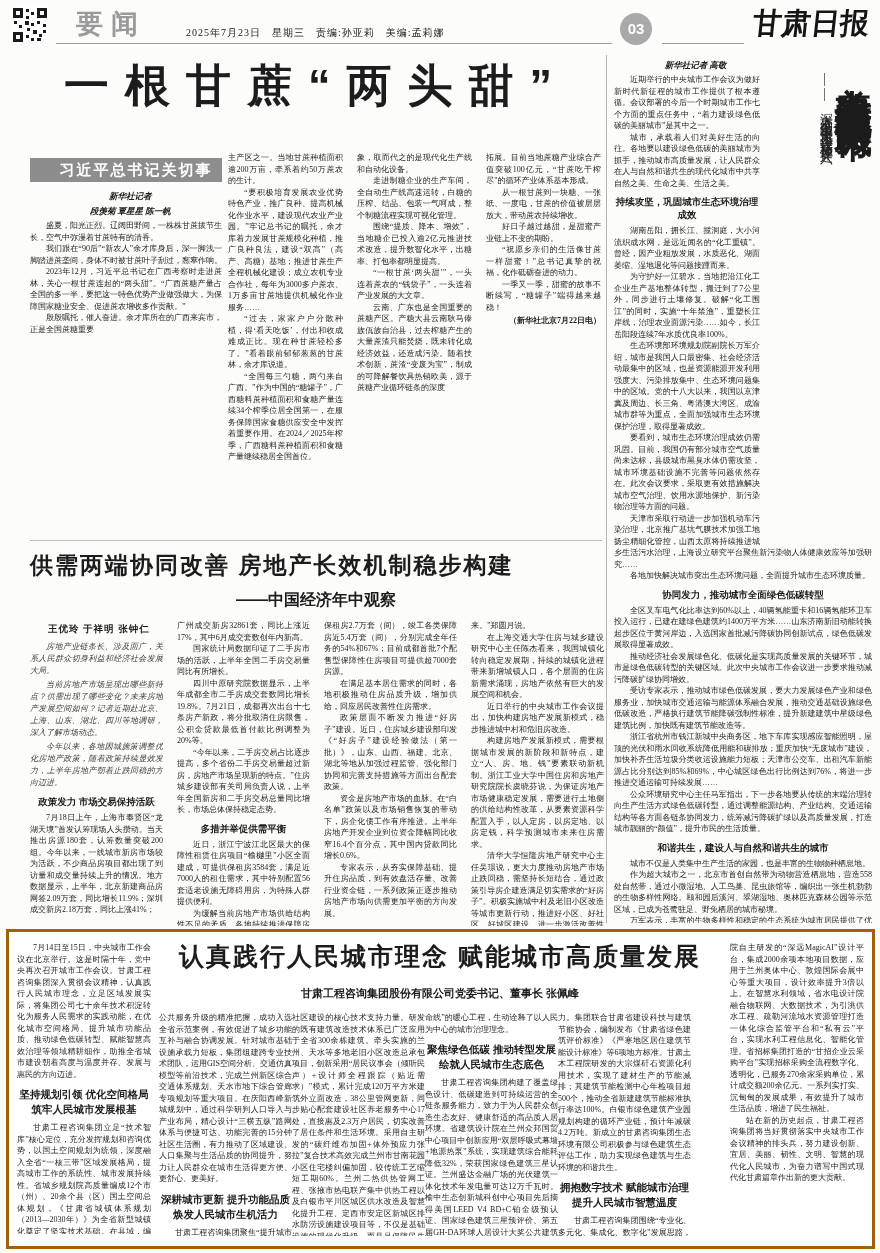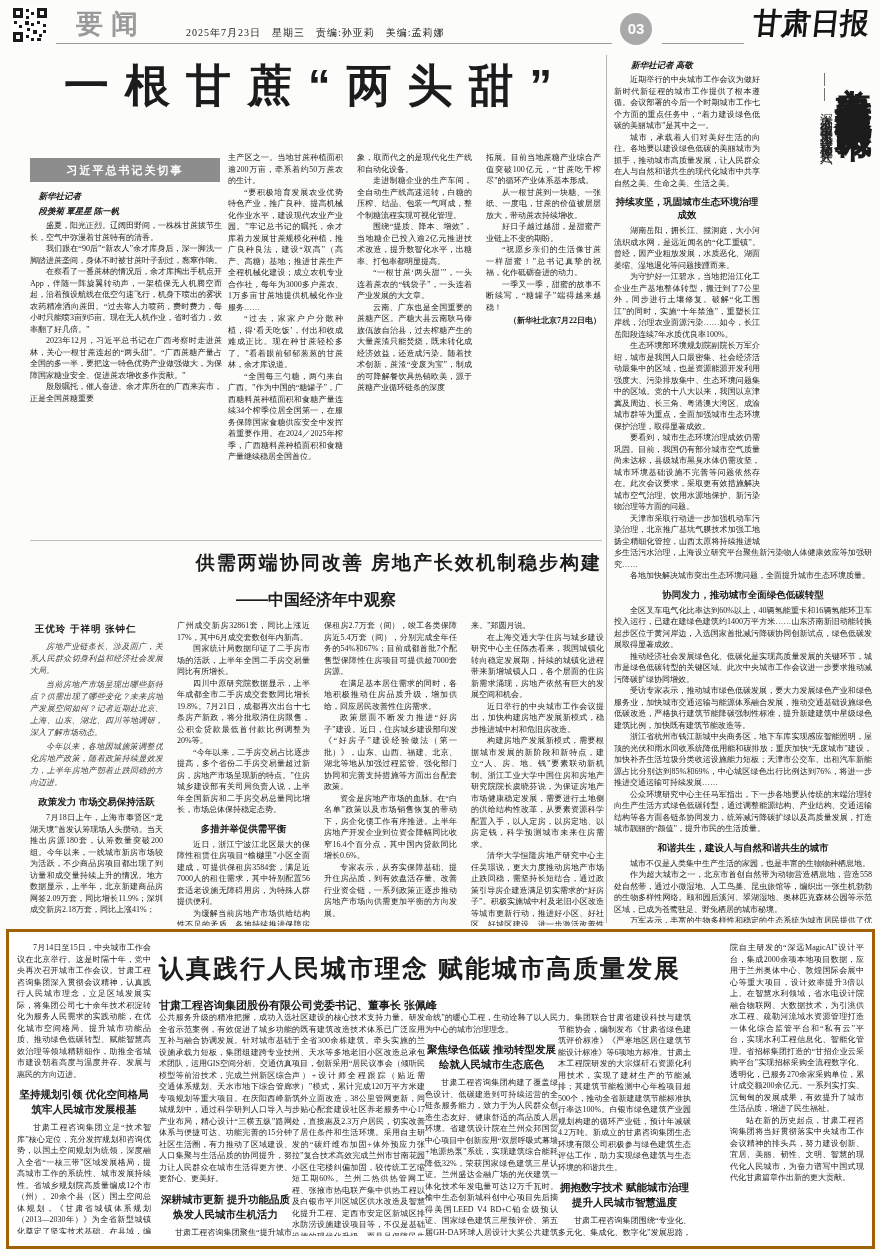--- a/index.html
+++ b/index.html
@@ -17,56 +17,56 @@
   .hrule2{position:absolute;left:662px;top:43px;width:82px;border-top:1px solid #9b9b9b;}
   .masthead{position:absolute;left:748px;top:4px;width:126px;text-align:center;
             font-weight:bold;font-size:29px;transform:skewX(-6deg);color:#151515;}
   
   .main-title{position:absolute;left:30px;top:56px;width:572px;text-align:center;
               font-family:"Liberation Sans",sans-serif;font-weight:900;font-size:45px;
               letter-spacing:16px;white-space:nowrap;}
   .main-sub{position:absolute;left:30px;top:120px;width:572px;text-align:center;
             font-family:"Liberation Sans",sans-serif;font-weight:bold;font-size:19px;letter-spacing:2px;}
   .kicker{width:190px;height:24px;background:#8d8d8d;color:#fff;text-align:center;
-          font-family:"Liberation Sans",sans-serif;font-weight:bold;font-size:11px;
-          line-height:24px;letter-spacing:2px;margin-bottom:8px;}
+          font-family:"Liberation Sans",sans-serif;font-weight:bold;font-size:15px;
+          line-height:24px;letter-spacing:2px;margin-bottom:8px;padding-left:11px;}
   .sidebar{position:absolute;left:30px;top:158px;width:192px;height:384px;overflow:hidden;}
   .maincols{position:absolute;left:228px;top:152px;width:374px;height:390px;display:flex;gap:14px;}
   .mcol{width:115px;height:390px;overflow:hidden;}
   
   .para{font-size:8px;line-height:11.5px;text-align:justify;text-indent:2em;margin:0;}
   .para.cont{text-indent:0;}
   .lede{font-size:8px;line-height:12px;text-align:justify;text-indent:2em;color:#3c3c3c;
         font-style:italic;margin:0 0 2px 0;}
-  .byl{font-size:8.5px;line-height:13px;text-indent:1em;font-style:italic;font-weight:bold;margin:2px 0;}
+  .byl{font-size:8.5px;line-height:13px;text-indent:1em;font-style:italic;font-weight:bold;margin:2px 0;text-align:center;}
   .shd{font-family:"Liberation Sans",sans-serif;font-weight:bold;font-size:9.5px;
        line-height:13px;text-align:center;margin:6px 0 4px;}
   .dateline{font-size:8px;line-height:11.5px;text-align:right;font-weight:bold;margin-top:2px;}
   
   .vdiv{position:absolute;left:606px;top:55px;height:868px;border-left:1px solid #b5b5b5;}
   .green{position:absolute;left:614px;top:57px;width:258px;height:866px;overflow:hidden;}
   .vwrap{float:right;width:102px;height:474px;margin:0 0 8px 10px;writing-mode:vertical-rl;}
   .vmain{font-family:"Liberation Sans",sans-serif;font-weight:900;font-size:37px;
          line-height:1;letter-spacing:3px;}
   .vsub{font-size:13px;letter-spacing:2px;margin-left:12px;padding-top:16px;color:#222;}
   .green .byl{text-indent:2em;}
   
   .mrule{position:absolute;left:30px;top:540px;width:572px;border-top:1px solid #bdbdbd;}
-  .mid-title{position:absolute;left:30px;top:550px;width:572px;text-align:right;
-             font-family:"Liberation Sans",sans-serif;font-weight:900;font-size:19px;letter-spacing:2px;}
+  .mid-title{position:absolute;left:30px;top:550px;width:572px;text-align:left;
+             font-family:"Liberation Sans",sans-serif;font-weight:900;font-size:23px;letter-spacing:2px;}
   .mid-sub{position:absolute;left:30px;top:590px;width:572px;text-align:center;
            font-family:"Liberation Sans",sans-serif;font-weight:bold;font-size:16px;}
   .midcols{position:absolute;left:30px;top:620px;width:574px;height:306px;display:flex;gap:14px;}
   .ecol{width:133px;height:306px;overflow:hidden;}
   .ecol .byl{font-family:"Liberation Sans",sans-serif;font-style:normal;font-size:9.5px;
              letter-spacing:1px;text-indent:0.5em;margin:2px 0 6px;}
   
   .redbox{position:absolute;left:6px;top:929px;width:863px;height:314px;background:#fff;
           border:3px solid #a16207;box-sizing:content-box;}
-  .bot-head{position:absolute;left:150px;top:20px;width:562px;text-align:left;}
+  .bot-head{position:absolute;left:150px;top:8px;width:562px;text-align:center;}
   .bot-title{font-family:"Liberation Sans",sans-serif;font-weight:900;font-size:25px;letter-spacing:2px;}
   .bot-byl{font-family:"Liberation Sans",sans-serif;font-weight:bold;font-size:11px;margin-top:13px;}
   .bcol{position:absolute;overflow:hidden;}
   .bcol1{left:8px;top:10px;width:134px;height:292px;}
   .bcol6{left:721px;top:10px;width:134px;height:292px;}
   .brow{position:absolute;left:150px;top:80px;width:562px;height:224px;display:flex;gap:0;}
   .brow .bc{width:133px;height:224px;overflow:hidden;}
   .redbox .shd{font-size:10.5px;line-height:15px;margin:7px 0 5px;}
 </style>
 </head>
@@ -110,21 +110,20 @@
 
   <div class="main-title">一根甘蔗“两头甜”</div>
 
   <div class="sidebar">
     <div class="kicker">习近平总书记关切事</div>
     <div>
         <div class="byl">新华社记者</div>
         <div class="byl">段羡菊 覃星星 陈一帆</div>
         <div class="para">盛夏，阳光正烈。辽阔田野间，一株株甘蔗拔节生长，空气中弥漫着甘蔗特有的清香。</div>
         <div class="para">我们跟在“90后”“新农人”余才库身后，深一脚浅一脚踏进蔗垄间，身体不时被甘蔗叶子刮过，窸窣作响。</div>
-        <div class="para">在察看了一番蔗林的情况后，余才库掏出手机点开App，伴随一阵旋翼转动声，一架植保无人机腾空而起，沿着预设航线在低空匀速飞行，机身下喷出的雾状农药精准洒向蔗田。“过去靠人力喷药，费时费力，每小时只能喷3亩到5亩。现在无人机作业，省时省力，效率翻了好几倍。”</div>
         <div class="para">2023年12月，习近平总书记在广西考察时走进蔗林，关心一根甘蔗连起的“两头甜”。“广西蔗糖产量占全国的多一半，要把这一特色优势产业做强做大，为保障国家糖业安全、促进蔗农增收多作贡献。”</div>
         <div class="para">殷殷嘱托，催人奋进。余才库所在的广西来宾市，正是全国蔗糖重要</div>
       </div>
   </div>
 
   <div class="maincols">
     <div class="mcol">
         <div class="para cont">主产区之一。当地甘蔗种植面积逾200万亩，牵系着约50万蔗农的生计。</div>
         <div class="para">“要积极培育发展农业优势特色产业，推广良种、提高机械化作业水平，建设现代农业产业园。”牢记总书记的嘱托，余才库着力发展甘蔗规模化种植，推广良种良法，建设“双高”（高产、高糖）基地；推进甘蔗生产全程机械化建设；成立农机专业合作社，每年为3000多户蔗农、1万多亩甘蔗地提供机械化作业服务……</div>
         <div class="para">“过去，家家户户分散种植，得‘看天吃饭’，付出和收成难成正比。现在种甘蔗轻松多了。”看着眼前郁郁葱葱的甘蔗林，余才库说道。</div>

